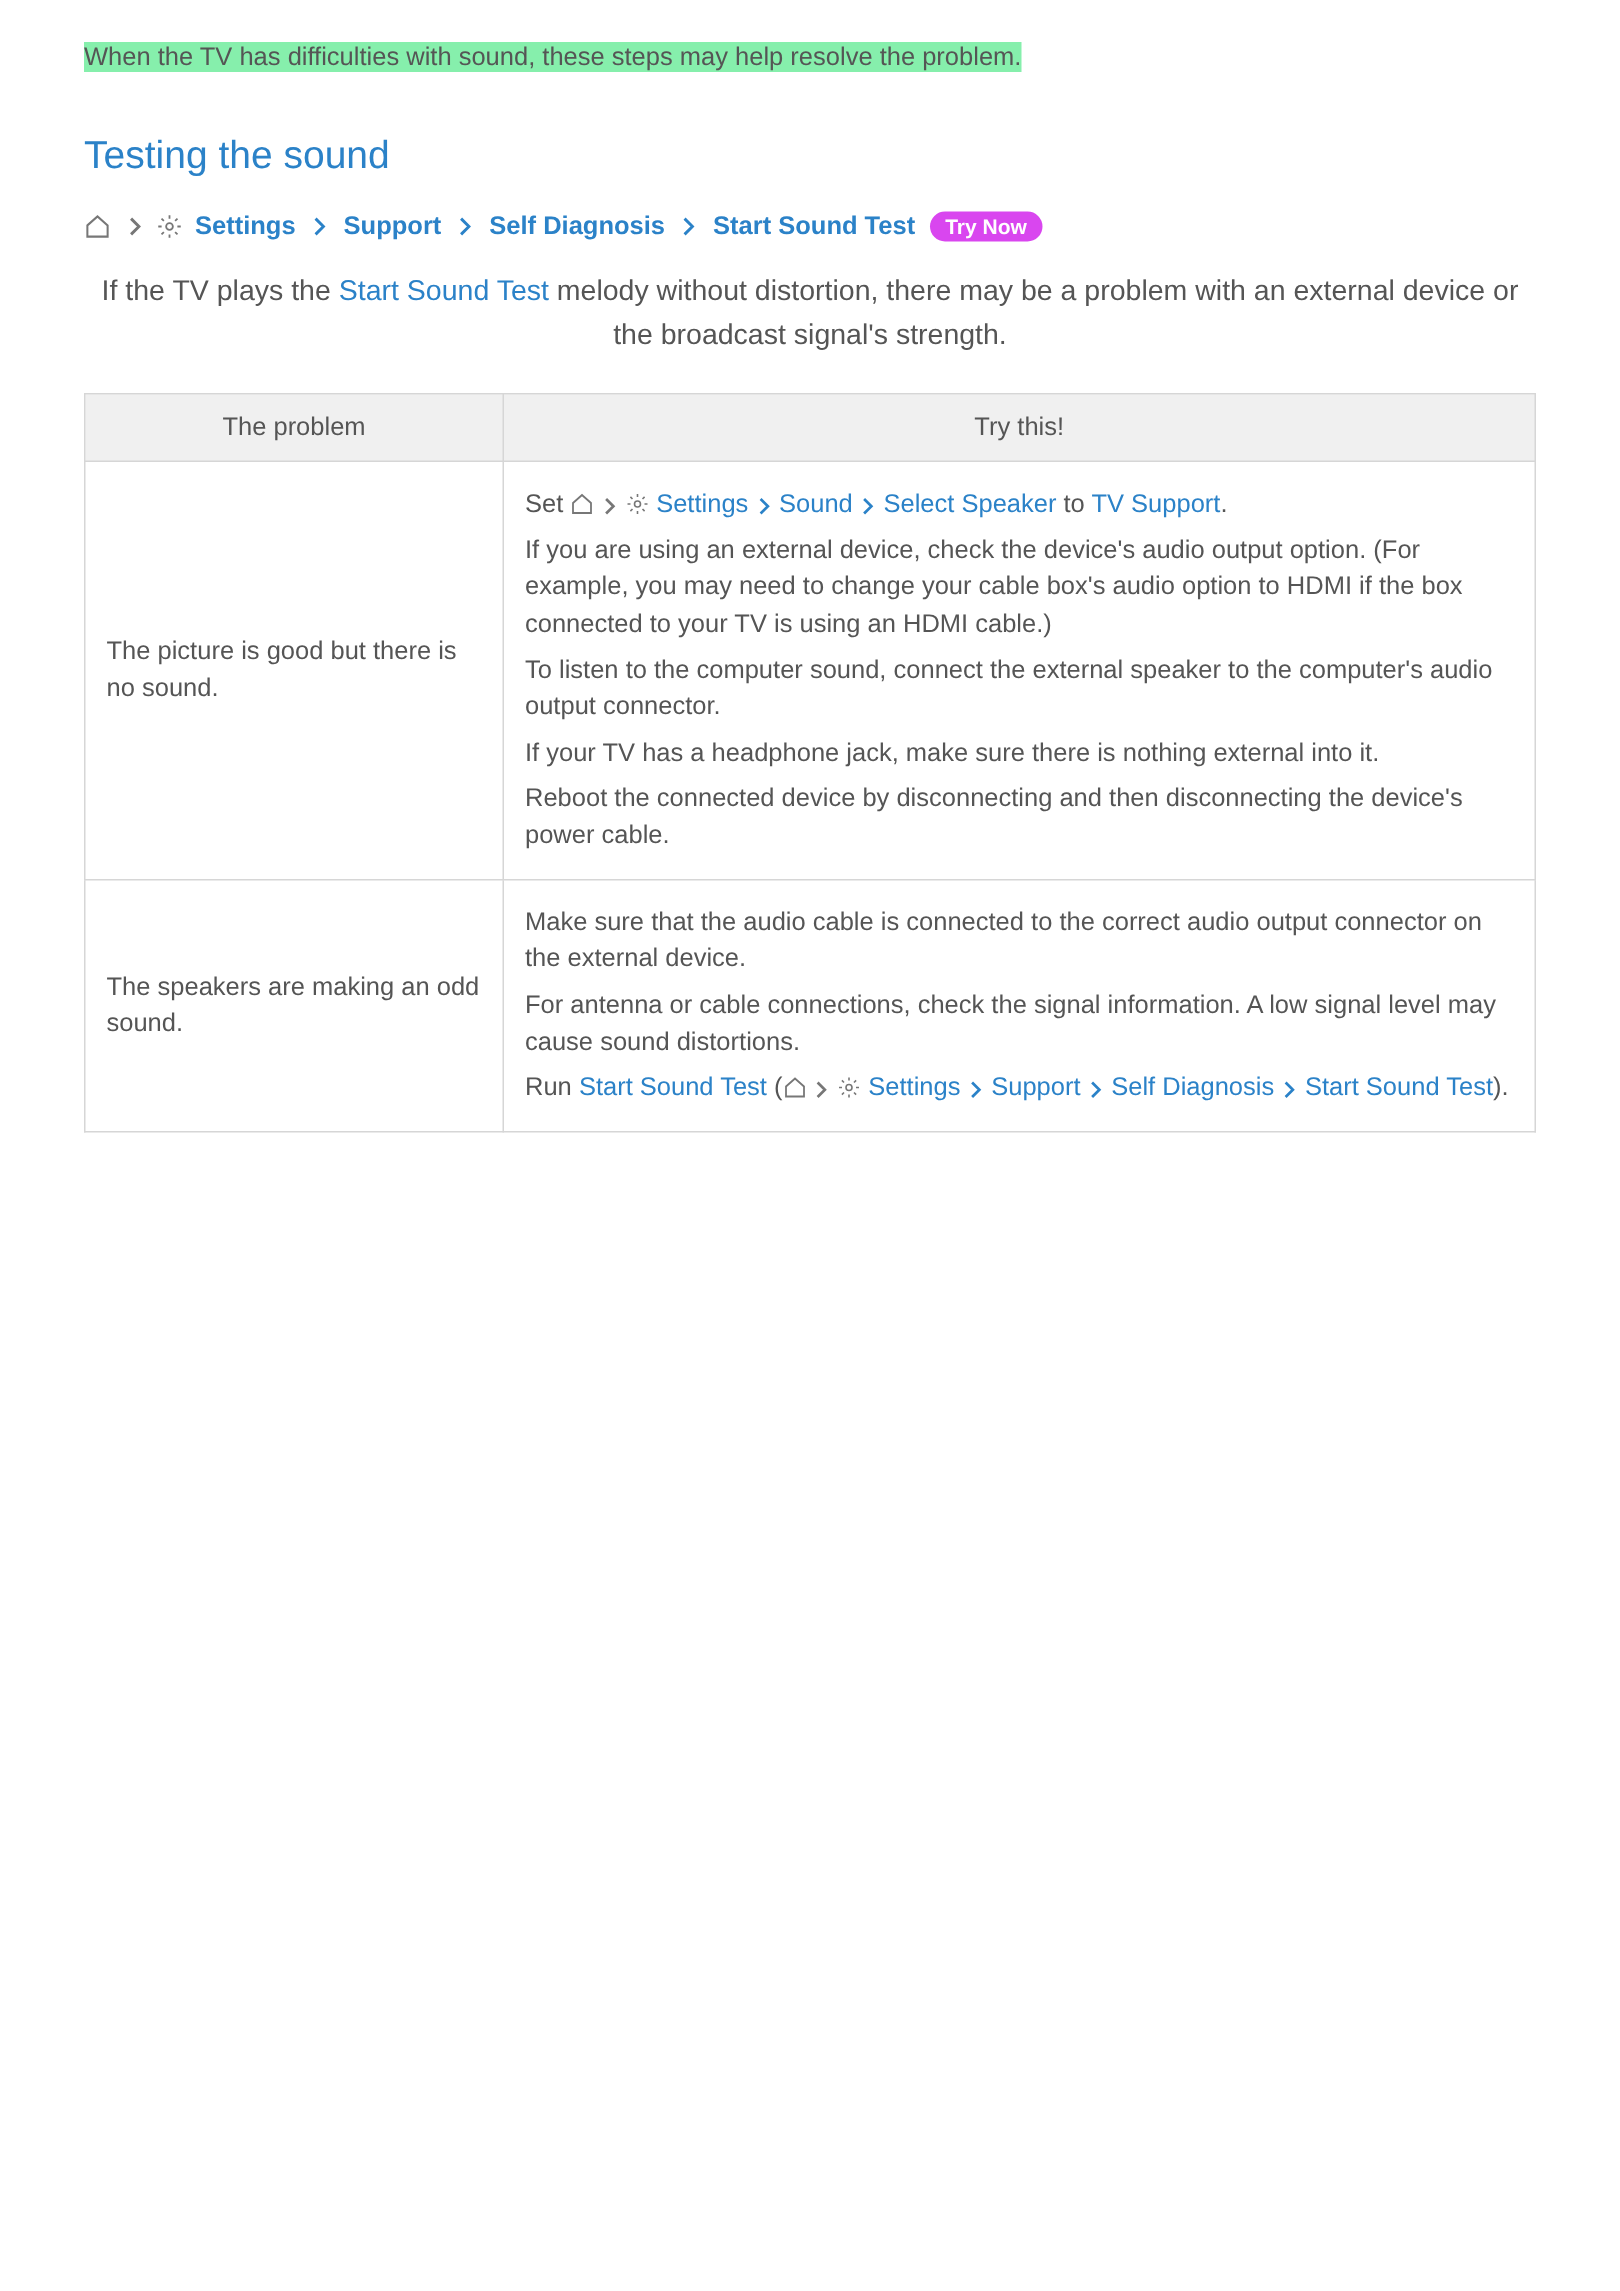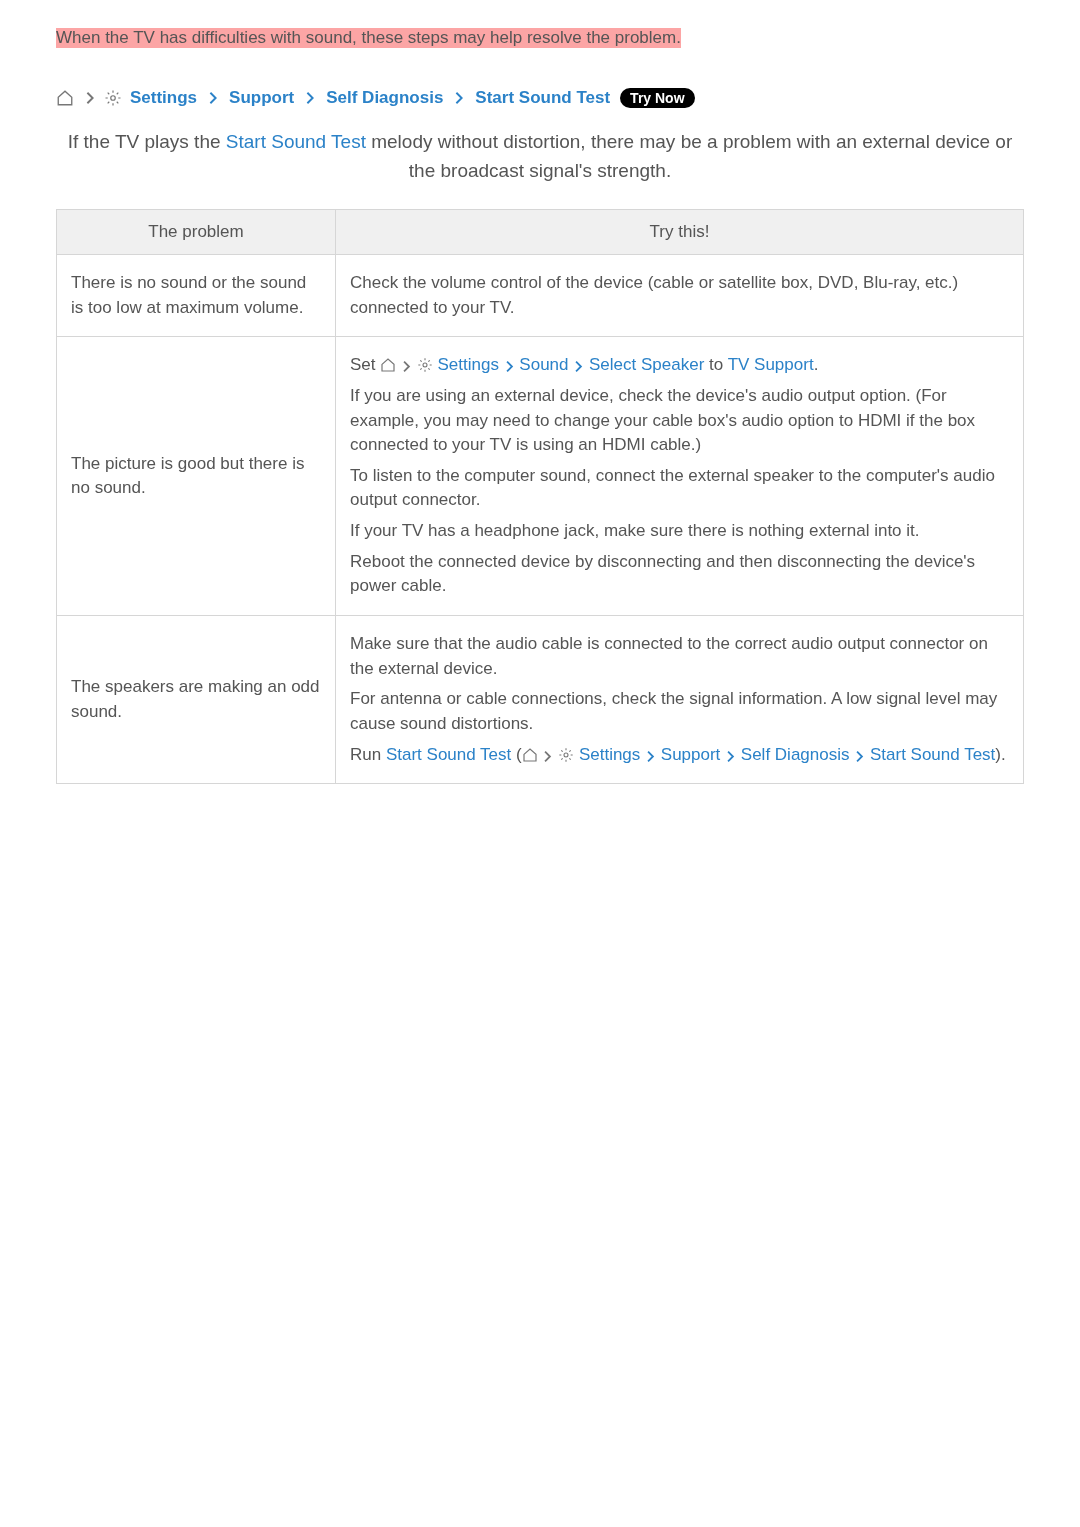--- a/index.html
+++ b/index.html
@@ -16,21 +16,21 @@
   h1 {
     color: #2b82c8;
     font-size: 33px;
     font-weight: 600;
     margin: 0 0 4px 0;
     letter-spacing: -0.3px;
   }
   .subtitle {
     color: #555;
     font-size: 17px;
-    background: #fca5a5;
+    background: #86efac;
     display: inline-block;
     padding: 0;
     margin-bottom: 40px;
   }
   h2 {
     color: #2b82c8;
     font-size: 26px;
     font-weight: 500;
     margin: 0 0 22px 0;
   }
@@ -44,21 +44,21 @@
     flex-wrap: wrap;
     gap: 4px;
   }
   .nav-path .sep svg, .nav-path .home-icon svg, .nav-path .gear-icon svg {
     vertical-align: -3px;
   }
   .nav-path .segment {
     margin: 0 2px;
   }
   .try-now {
-    background: #000000;
+    background: #d946ef;
     color: #fff;
     font-size: 14px;
     border-radius: 12px;
     padding: 2px 10px;
     margin-left: 4px;
   }
   .body-text {
     font-size: 19px;
     line-height: 1.5;
     color: #555;
@@ -106,20 +106,21 @@
   .home-icon svg path, .home-icon svg polyline { stroke: #777; }
   .gear-icon svg circle, .gear-icon svg path { stroke: #777; }
   .inline-icon { display: inline-flex; align-items: center; vertical-align: -3px; }
 </style>
 </head>
 <body>
 
 <div class="page">
   <div class="subtitle">When the TV has difficulties with sound, these steps may help resolve the problem.</div>
 
+  <h2>Testing the sound</h2>
 
   <div class="nav-path">
     <span class="home-icon">
       <svg width="18" height="18" viewBox="0 0 24 24" fill="none">
           <path d="M3 11 L12 3 L21 11 V21 H3 Z" stroke-width="1.8"></path>
         </svg>
     </span>
     <span class="sep gray">
       <svg width="12" height="14" viewBox="0 0 10 16" fill="none">
           <path d="M2 2 L8 8 L2 14" stroke-width="2.2"></path>
@@ -158,26 +159,20 @@
   </p>
 
   <table>
     <thead>
       <tr>
         <th>The problem</th>
         <th>Try this!</th>
       </tr>
     </thead>
     <tbody id="table-body">
-        <tr>
-          <td>There is no sound or the sound is too low at maximum volume.</td>
-          <td>
-            <p class="cell-p">Check the volume control of the device (cable or satellite box, DVD, Blu-ray, etc.) connected to your TV.</p>
-          </td>
-        </tr>
         <tr>
           <td>The picture is good but there is no sound.</td>
           <td>
             <p class="cell-p">Set <span class="inline-icon">
                 <svg width="16" height="16" viewBox="0 0 24 24" fill="none">
                   <path d="M3 11 L12 3 L21 11 V21 H3 Z" stroke="#777" stroke-width="1.8"></path>
                 </svg>
               </span> <span class="inline-icon">
                 <svg width="11" height="13" viewBox="0 0 10 16" fill="none">
                   <path d="M2 2 L8 8 L2 14" stroke="#777" stroke-width="2.2"></path>

